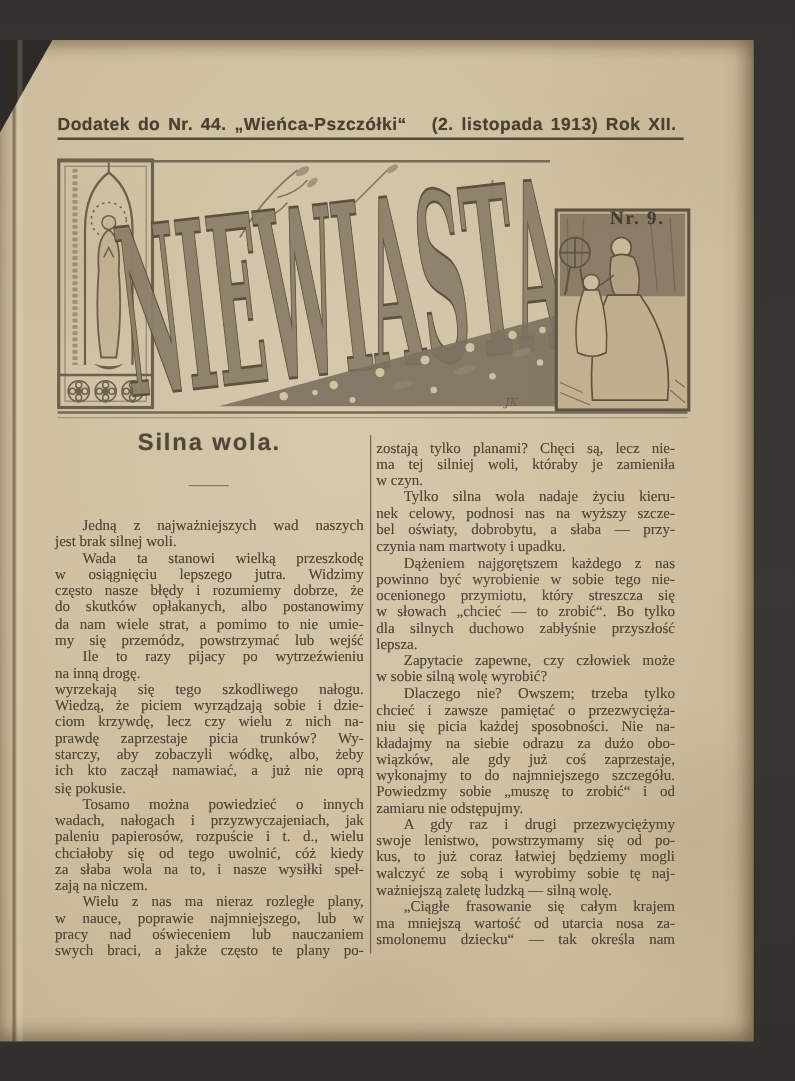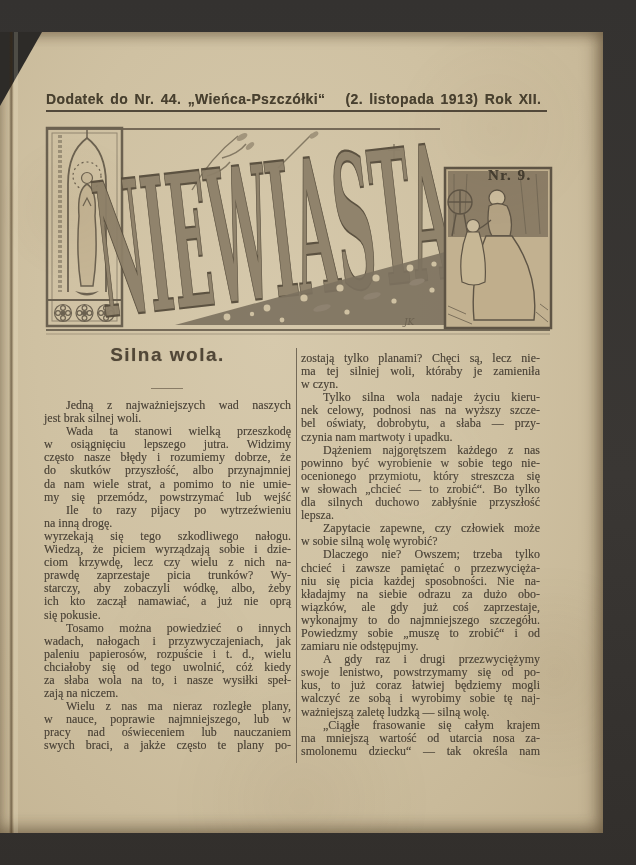--- a/index.html
+++ b/index.html
@@ -57,21 +57,21 @@
     position:absolute;left:151px;top:356px;width:32px;height:0;
     border-top:1.5px solid #897c66;
   }
   .column-divider{
     position:absolute;left:296px;top:316px;width:1px;height:415px;background:#746a58;
   }
   .col{
     position:absolute;font-size:12px;color:#4e463a;
     text-shadow:0 0 .5px rgba(78,70,58,.5);
   }
-  .col-left{left:44px;top:367px;width:247px;}
+  .col-left{left:44px;top:382px;width:247px;}
   .col-right{left:301px;top:320px;width:239px;}
   .line{
     height:13.1px;line-height:13.1px;
     text-align:justify;text-align-last:justify;
   }
   .line.pend{text-align-last:left;}
   .line.ind{text-indent:22px;}
   .sig{font-style:italic;}
 </style>
 </head>
@@ -211,21 +211,21 @@
   <div class="article-title">Silna wola.</div>
   <div class="title-rule"></div>
 
   <div class="column-divider"></div>
   <div class="col col-left" id="col-left">
       <div class="line ind">Jedną z najważniejszych wad naszych</div>
       <div class="line pend">jest brak silnej woli.</div>
       <div class="line ind">Wada ta stanowi wielką przeszkodę</div>
       <div class="line">w osiągnięciu lepszego jutra.  Widzimy</div>
       <div class="line">często nasze błędy i rozumiemy dobrze, że</div>
-      <div class="line">do skutków przyszłość, albo przynajmniej</div>
+      <div class="line">do skutków opłakanych, albo postanowimy</div>
       <div class="line">da nam wiele strat, a pomimo to nie umie-</div>
       <div class="line">my się przemódz, powstrzymać lub wejść</div>
       <div class="line ind">Ile to razy pijacy po wytrzeźwieniu</div>
       <div class="line pend">na inną drogę.</div>
       <div class="line">wyrzekają się tego szkodliwego nałogu.</div>
       <div class="line">Wiedzą, że piciem wyrządzają sobie i dzie-</div>
       <div class="line">ciom krzywdę, lecz czy wielu z nich na-</div>
       <div class="line">prawdę zaprzestaje picia trunków?  Wy-</div>
       <div class="line">starczy, aby zobaczyli wódkę, albo, żeby</div>
       <div class="line">ich kto zaczął namawiać, a już nie oprą</div>

